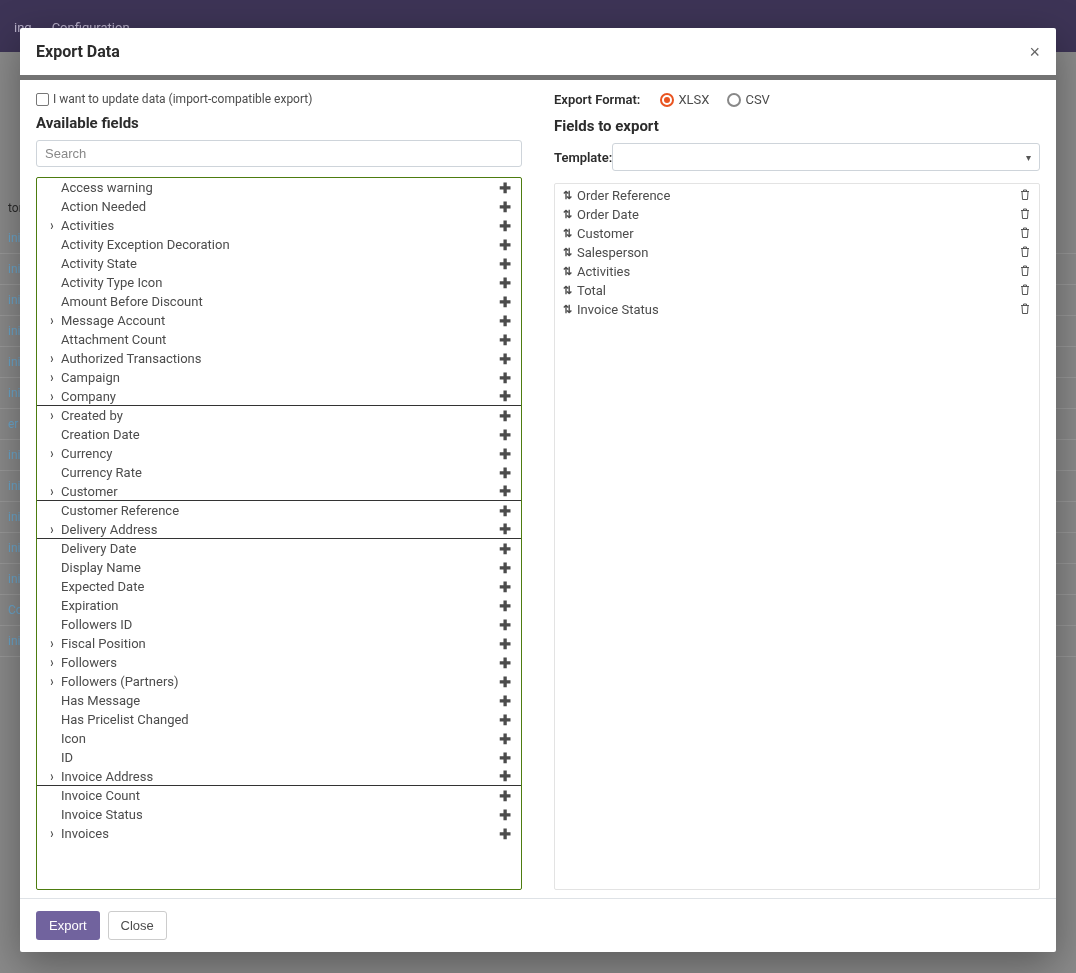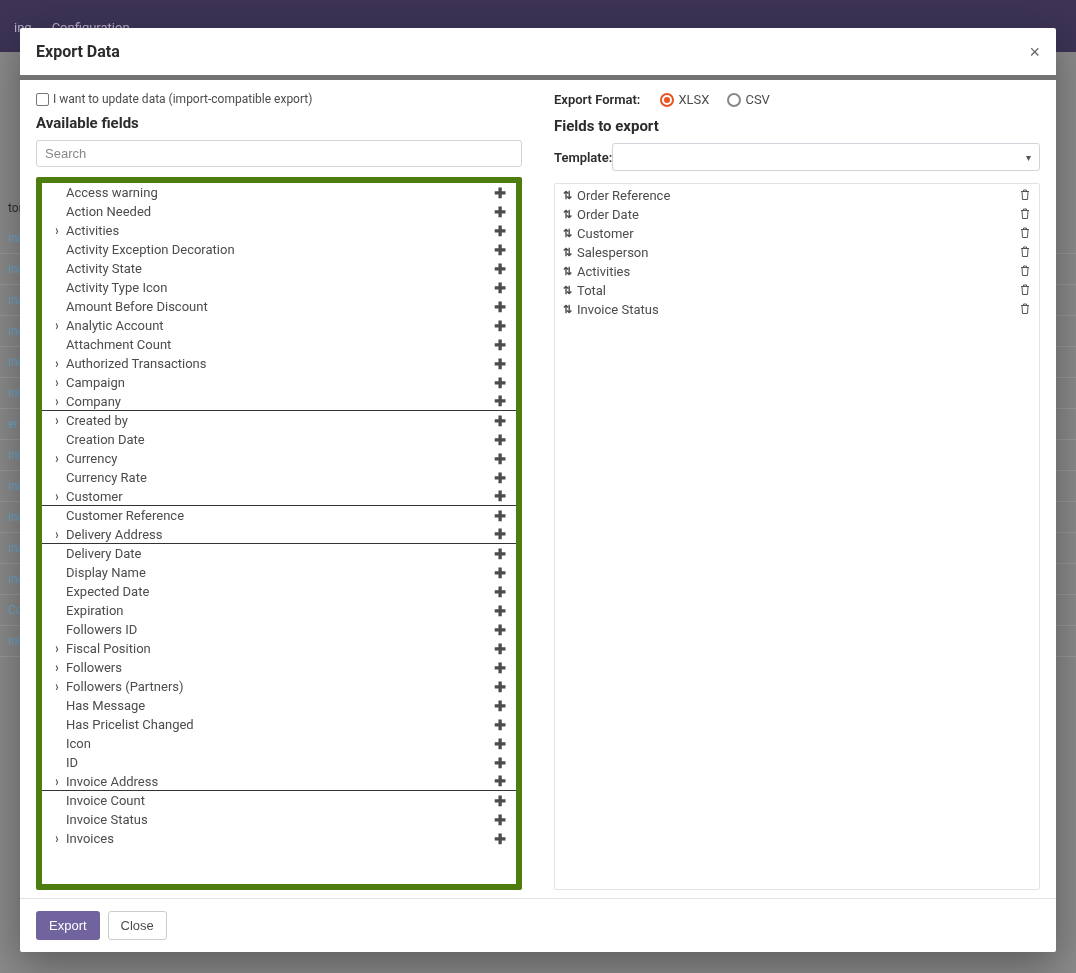--- a/index.html
+++ b/index.html
@@ -119,21 +119,21 @@
       width: 100%;
       border: 1px solid #ced4da;
       border-radius: 3px;
       padding: 5px 8px;
       font-size: 13px;
       margin-bottom: 10px;
       color: #4c4c4c;
     }
     .search-input::placeholder { color: #888; }
     .fields-tree {
-      border: 6px solid #4d7c0f;
+      border: 1px solid #4d7c0f;
       border-radius: 2px;
       overflow-y: scroll;
       flex: 1;
       min-height: 0;
     }
     .tree-item {
       display: flex;
       align-items: center;
       padding: 1px 8px 1px 8px;
       font-size: 13px;
@@ -323,21 +323,21 @@
             <span class="label">Activity Type Icon</span>
             <span class="plus">✚</span>
           </div>
           <div class="tree-item">
             <span class="caret-slot"></span>
             <span class="label">Amount Before Discount</span>
             <span class="plus">✚</span>
           </div>
           <div class="tree-item">
             <span class="caret-slot" style="transform: scaleY(1.4);">›</span>
-            <span class="label">Analytic Account</span>
+            <span class="label">Message Account</span>
             <span class="plus">✚</span>
           </div>
           <div class="tree-item">
             <span class="caret-slot"></span>
             <span class="label">Attachment Count</span>
             <span class="plus">✚</span>
           </div>
           <div class="tree-item">
             <span class="caret-slot" style="transform: scaleY(1.4);">›</span>
             <span class="label">Authorized Transactions</span>

